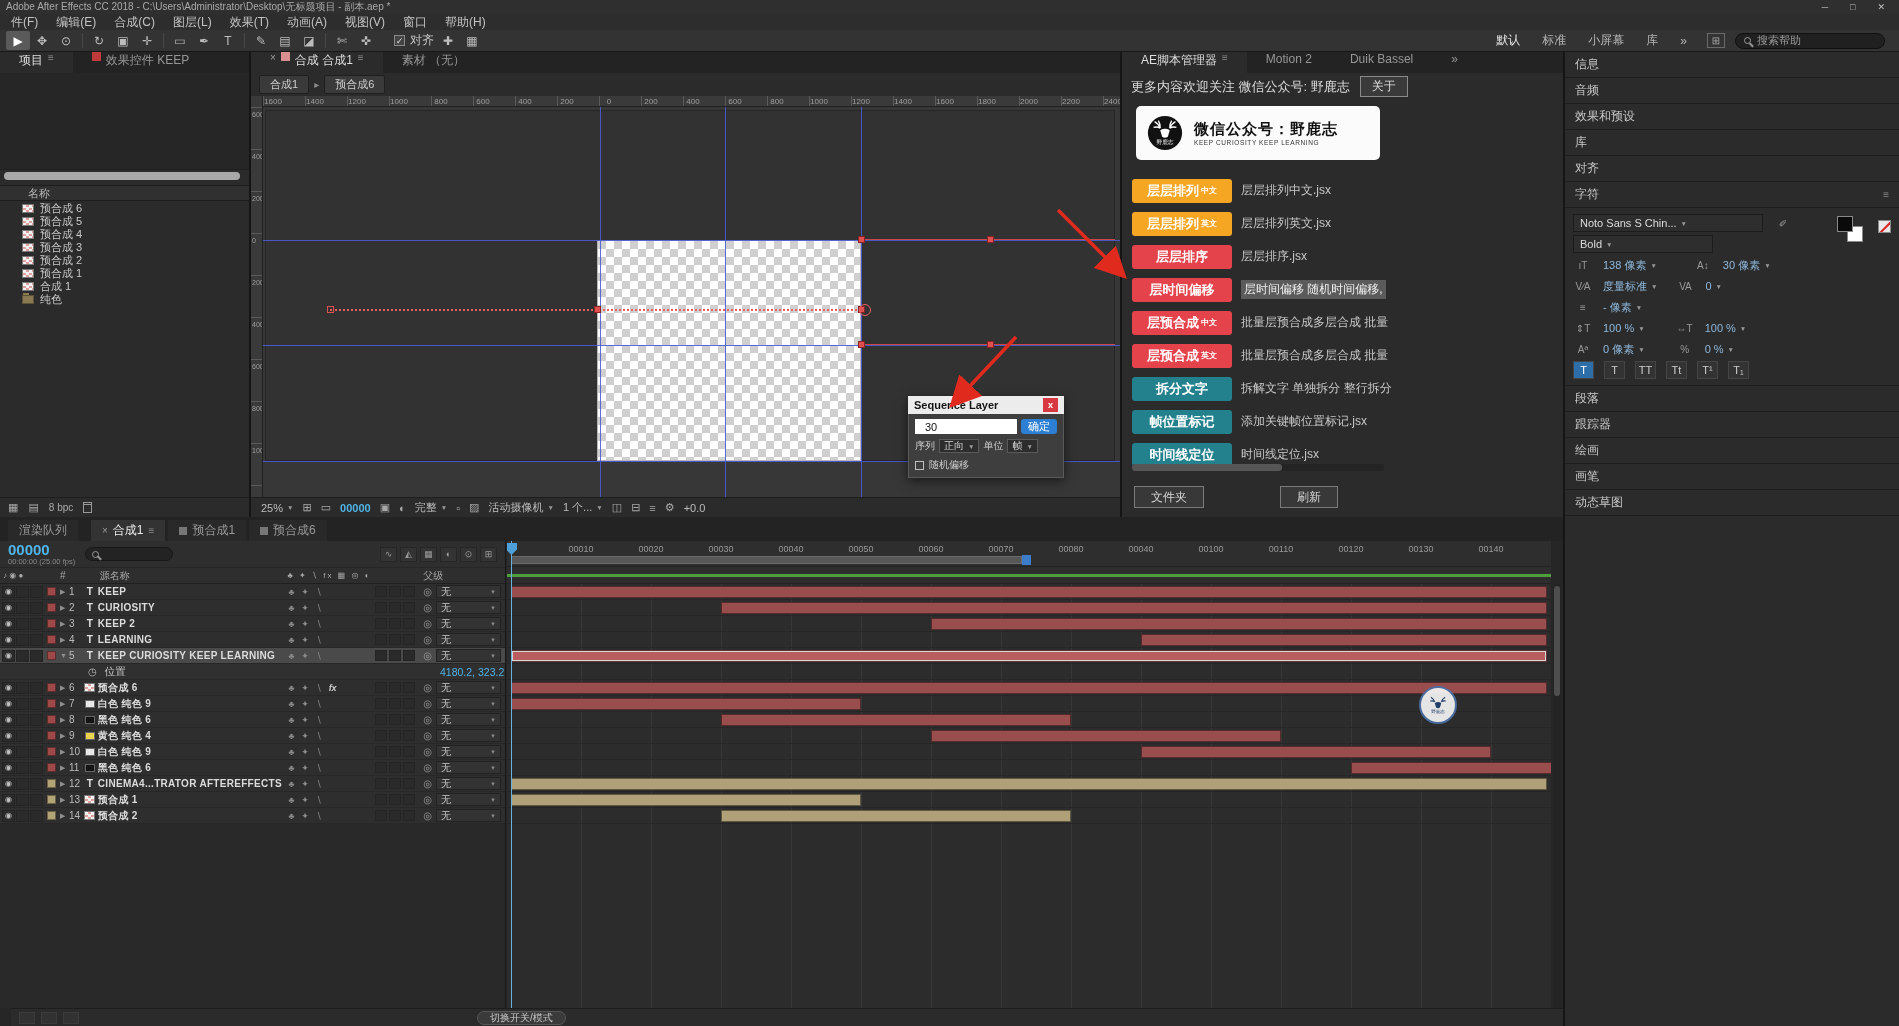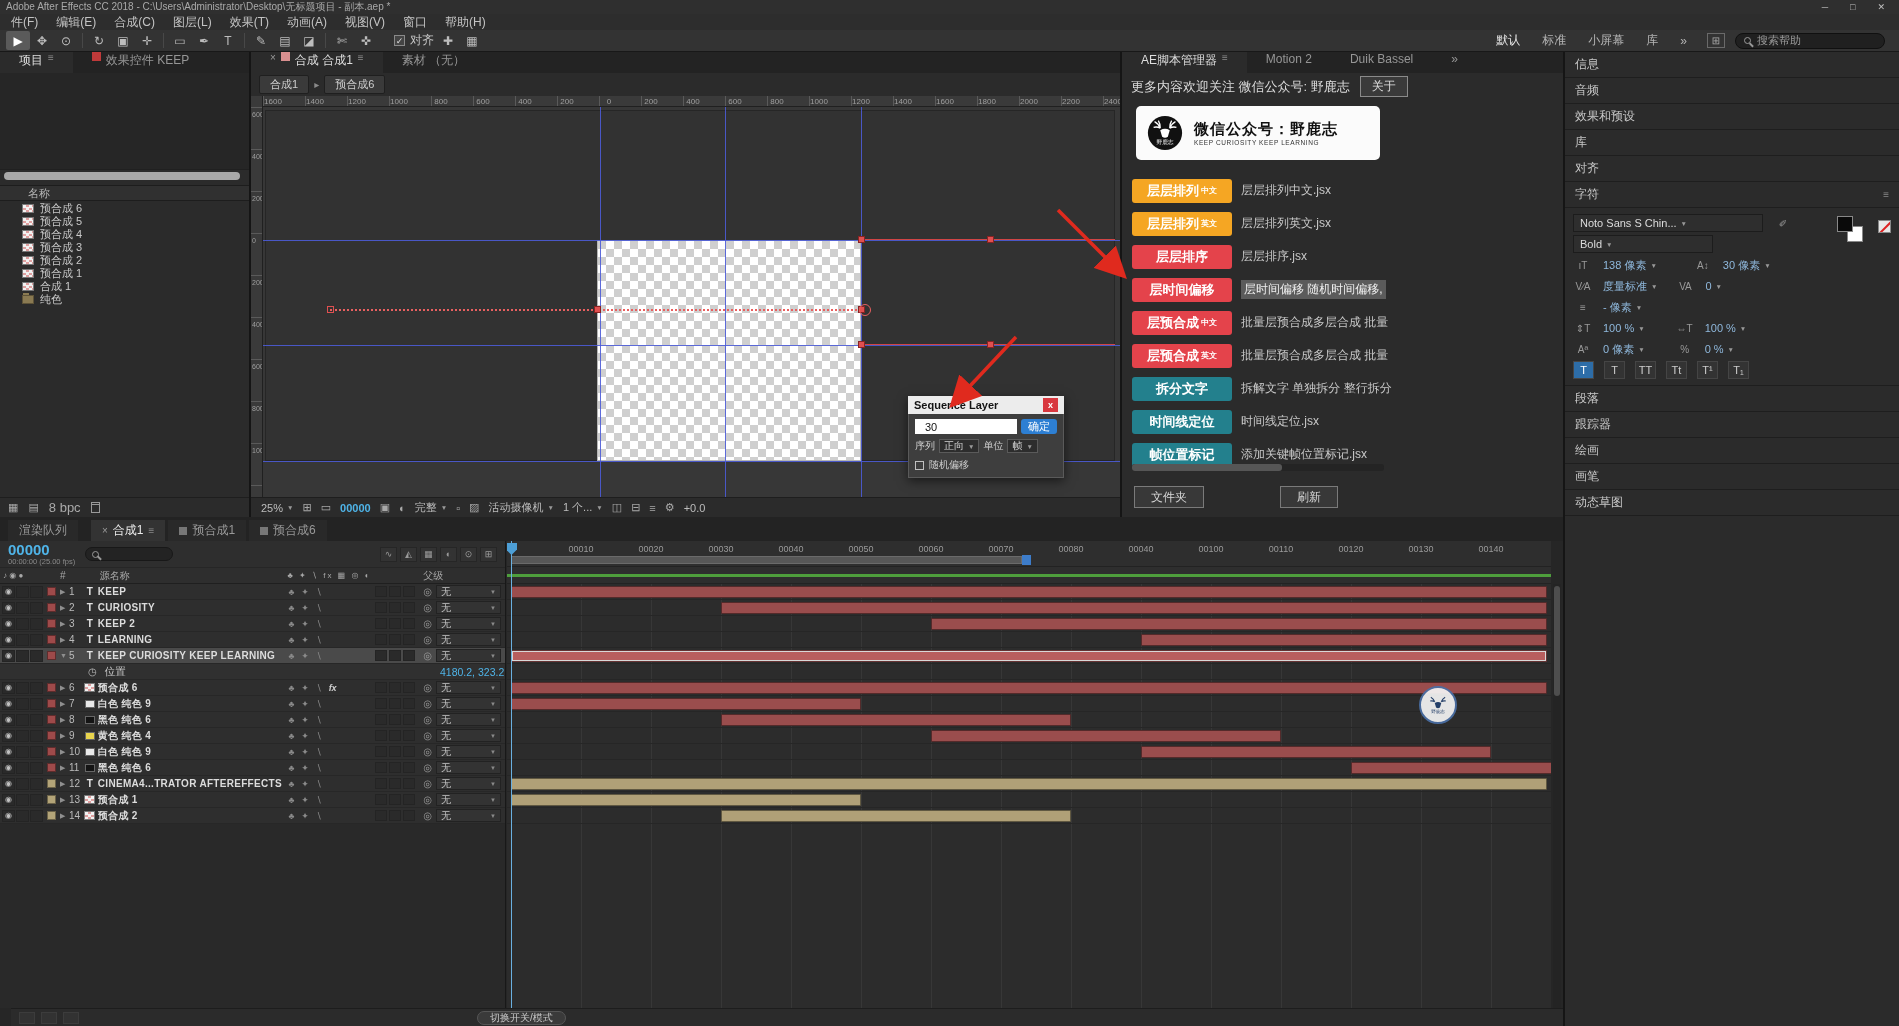--- a/index.html
+++ b/index.html
@@ -307,21 +307,21 @@
           <span>合成 1</span>
         </div>
         <div class="pitem">
           <span class="pi-folder"></span>
           <span>纯色</span>
         </div>
       </div>
     <div id="proj-foot" class="a f">
       <span class="fico">▦</span>
       <span class="fico">▤</span>
-      <span style="font-size:13px">8 bpc</span>
+      <span style="font-size:10px">8 bpc</span>
       <span class="trash"></span>
     </div>
   </div>
 
   <div id="comp" class="a panel">
     <div class="tabbar">
       <div class="ptab active">
         <span class="closex">×</span>
         <span class="sqicon" style="background:#d98f8f"></span>
         <span>合成 合成1</span>
@@ -467,26 +467,26 @@
         </div>
         <div class="srow">
           <div class="sbtn" style="background: rgb(228, 67, 75);">层预合成<sup>英文</sup></div>
           <span class="sdesc">批量层预合成多层合成 批量</span>
         </div>
         <div class="srow">
           <div class="sbtn" style="background: rgb(35, 128, 141);">拆分文字</div>
           <span class="sdesc">拆解文字 单独拆分 整行拆分</span>
         </div>
         <div class="srow">
+          <div class="sbtn" style="background: rgb(35, 128, 141);">帧位置标记</div>
+          <span class="sdesc">添加关键帧位置标记.jsx</span>
+        </div>
+        <div class="srow">
           <div class="sbtn" style="background: rgb(35, 128, 141);">时间线定位</div>
           <span class="sdesc">时间线定位.jsx</span>
-        </div>
-        <div class="srow">
-          <div class="sbtn" style="background: rgb(35, 128, 141);">帧位置标记</div>
-          <span class="sdesc">添加关键帧位置标记.jsx</span>
         </div>
       </div>
     <div id="sscroll" class="a">
         <div class="thumb"></div>
       </div>
     <div id="sfoot" class="a f">
       <span class="sfbtn">文件夹</span>
       <span class="sfbtn" style="margin-left:76px">刷新</span>
     </div>
   </div>

